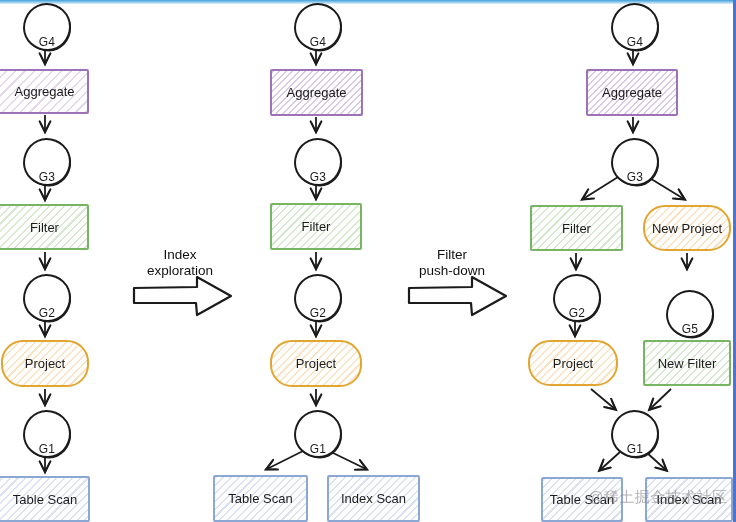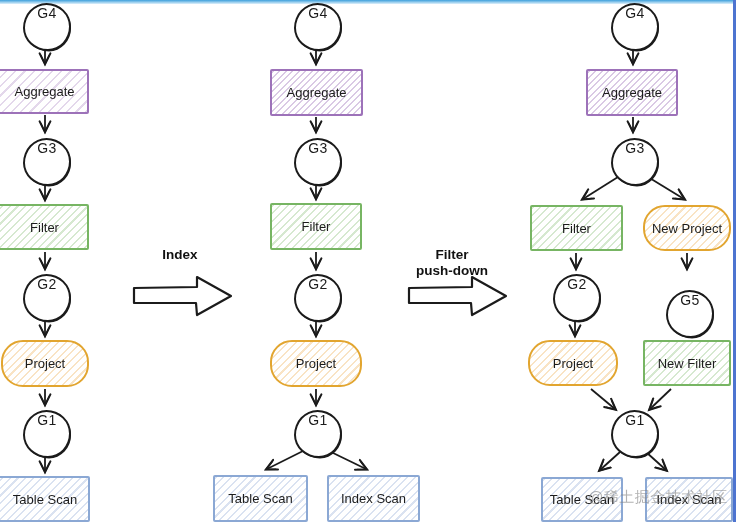--- a/index.html
+++ b/index.html
@@ -14,22 +14,22 @@
 
   
   svg.arrows{position:absolute;left:0;top:0;width:736px;height:522px;}
 
   
   .circle{
     position:absolute;width:44px;height:44px;background:#fff;
     border:2.2px solid var(--ink);
     border-radius:49% 51% 48% 52% / 52% 49% 51% 48%;
     box-shadow:1px 1.5px 0 -1px var(--ink);
-    display:flex;align-items:flex-start;justify-content:center;
-    font-size:14px;letter-spacing:.3px;
+    display:flex;align-items:flex-end;justify-content:center;
+    font-size:12px;letter-spacing:.3px;
   }
   
   .box{
     position:absolute;background:#fff;border:2px solid;border-radius:2px;
     display:flex;align-items:center;justify-content:center;font-size:13px;
     box-sizing:border-box;
   }
   .box.purple{border-color:var(--purple);
     background-image:repeating-linear-gradient(135deg,rgba(157,114,185,.28) 0 1.5px,transparent 1.5px 6.5px);}
   .box.purple.dense{
@@ -37,21 +37,21 @@
   .box.green{border-color:var(--green);
     background-image:repeating-linear-gradient(135deg,rgba(119,181,99,.30) 0 1.5px,transparent 1.5px 5.5px);}
   .box.orange{border-color:var(--orange);
     background-image:repeating-linear-gradient(135deg,rgba(235,164,60,.30) 0 1.5px,transparent 1.5px 5.5px);border-radius:22px;}
   .box.blue{border-color:var(--blue);
     background-image:repeating-linear-gradient(135deg,rgba(122,152,205,.28) 0 1.5px,transparent 1.5px 5.5px);}
   .box.padl{padding-left:24px;}
 
   
   .xform-label{
-    position:absolute;width:140px;text-align:center;font-size:13.5px;line-height:16px;color:#111;font-weight:bold;
+    position:absolute;width:140px;text-align:center;font-size:13.5px;line-height:16px;color:#111;
   }
   
   #watermark{
     position:absolute;left:588px;top:488px;font-size:15px;letter-spacing:.5px;
     color:rgba(130,130,130,.62);white-space:nowrap;z-index:5;
   }
 </style>
 </head>
 <body>
 
@@ -100,20 +100,21 @@
     </g>
 
     <g fill="#ffffff" stroke="#1b1b1b" stroke-width="2.2" stroke-linejoin="round">
       <polygon points="134,288 197,287 197,277 231,296 197,315 196,303 134,303"></polygon>
       <polygon points="409,288 472,287 472,277 506,296 472,315 471,303 409,303"></polygon>
     </g>
   </svg>
 
   <div class="xform-label" style="left:110px;top:247px">
     <div>Index</div>
+    <div>exploration</div>
   </div>
   <div class="xform-label" style="left:382px;top:247px">
     <div>Filter</div>
     <div>push-down</div>
   </div>
 
   <div>
     <div class="circle" style="left:23px;top:3px">
         <span>G4</span>
       </div>

